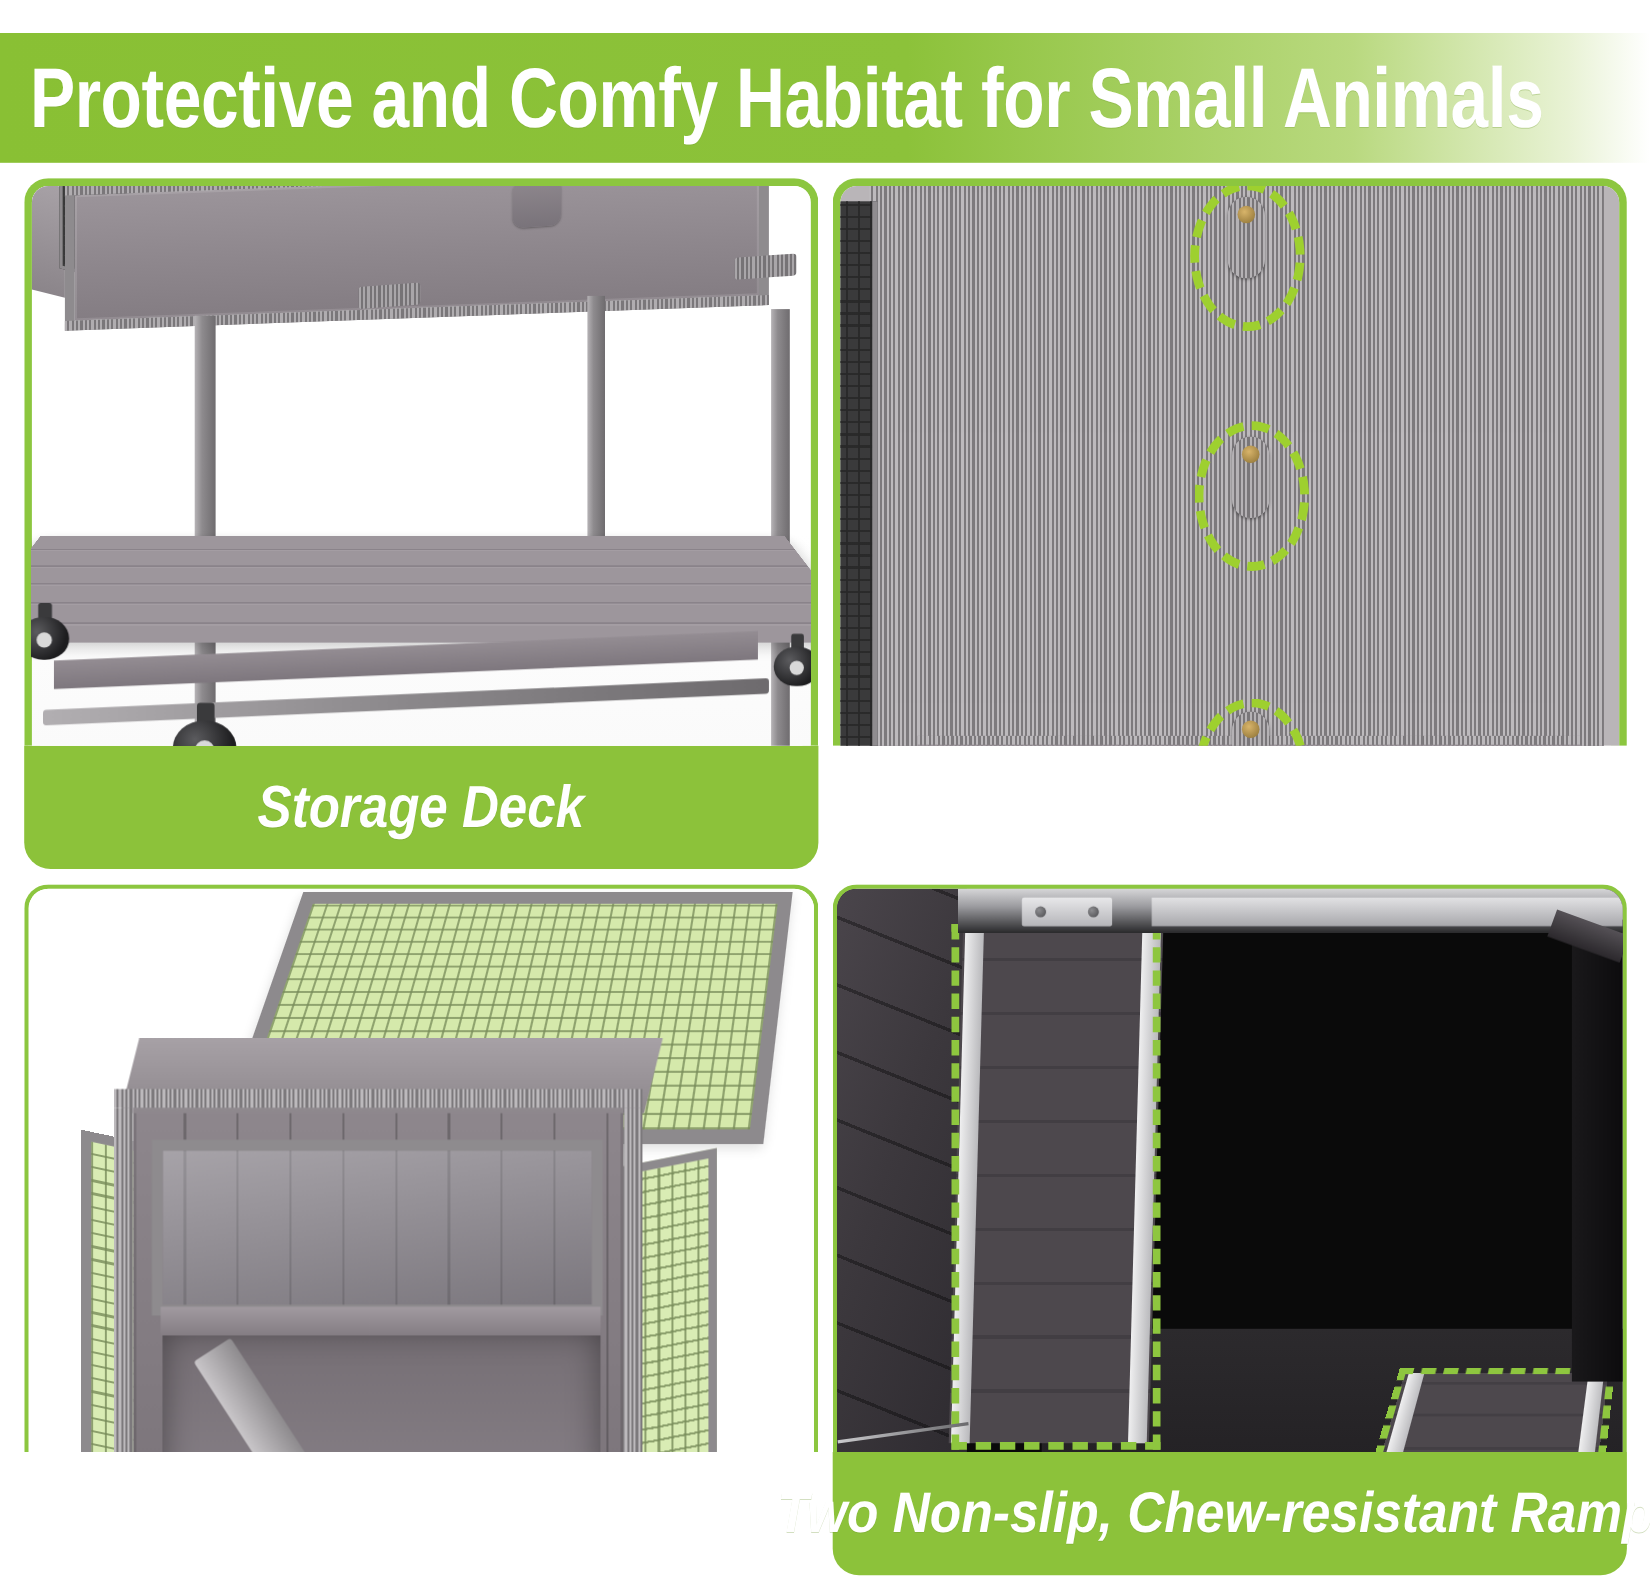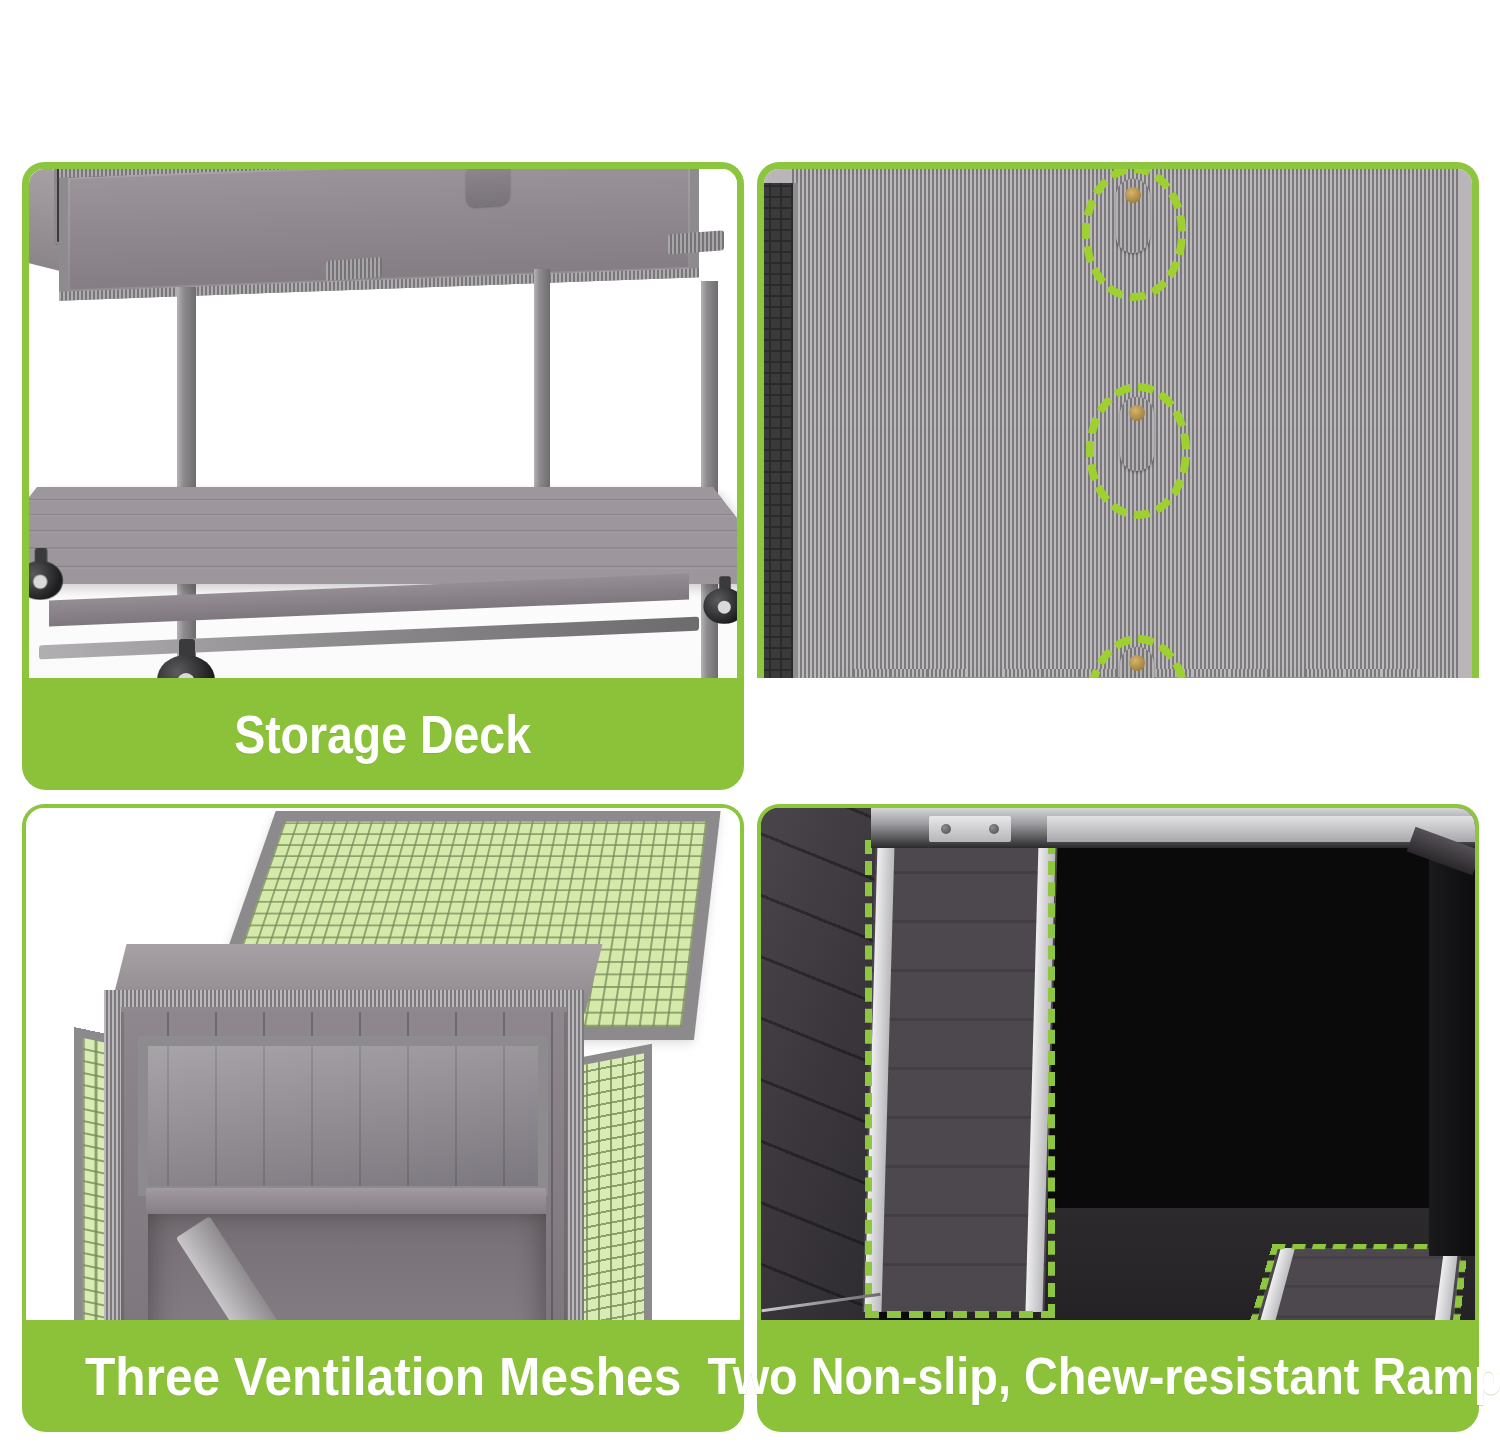--- a/index.html
+++ b/index.html
@@ -17,21 +17,21 @@
   .banner-title{
     color:#ffffff; font-size:77px; line-height:1;
     font-weight:700; letter-spacing:-0.5px;
     transform:scaleX(0.80); transform-origin:left center;
     white-space:nowrap; padding-left:34px;
     text-shadow:0 1px 0 rgba(120,160,60,.35);
   }
 
   
   .grid{ position:absolute; left:0; top:162px; width:1500px; height:1281px; }
-  .card{ position:absolute; width:722px; }
+  .card{ position:absolute; width:722px;font-style:italic; }
   .card.c1{ left:22px;  top:0; }
   .card.c2{ left:757px; top:0; }
   .card.c3{ left:22px;  top:642px; }
   .card.c4{ left:757px; top:642px; }
 
   .photo{
     position:relative; width:722px; height:516px; overflow:hidden;
     background:#ffffff;
     border:7px solid #8cc63f; border-bottom:none;
     border-radius:22px 22px 0 0;
@@ -349,20 +349,23 @@
     position:absolute; left:0; bottom:16px; width:120px; height:3px;
     background:linear-gradient(90deg,#c9c9cc,#6a6a6d);
     transform:rotate(-8deg);
   }
 </style>
 </head>
 <body>
 
 <div id="root">
 
+  <div class="banner">
+    <div class="banner-title">Protective and Comfy Habitat for Small Animals</div>
+  </div>
 
   <div class="grid">
 
     <div class="card c1">
       <div class="photo">
         <div class="photo-inner">
           <div class="p1-bg"></div>
           <div class="side-panel-l"></div>
           <div class="mesh-left"></div>
           <div class="hutch-body">
@@ -448,23 +451,20 @@
             </div>
           <div class="box3-top"></div>
           <div class="interior3"></div>
           <div class="glass3"></div>
           <div class="shelf3"></div>
           <div class="ramp3"></div>
           <div class="box3-frame"></div>
 
         </div>
       </div>
-      <div class="label-band">
-        <span class="label-text">Three Ventilation Meshes</span>
-      </div>
     </div>
 
     <div class="card c4">
       <div class="photo">
         <div class="photo-inner">
           <div class="p4-bg"></div>
           <div class="p4-wallL"></div>
           <div class="p4-floor"></div>
           <div class="ramp-big">
             <div class="rail rl"></div>

